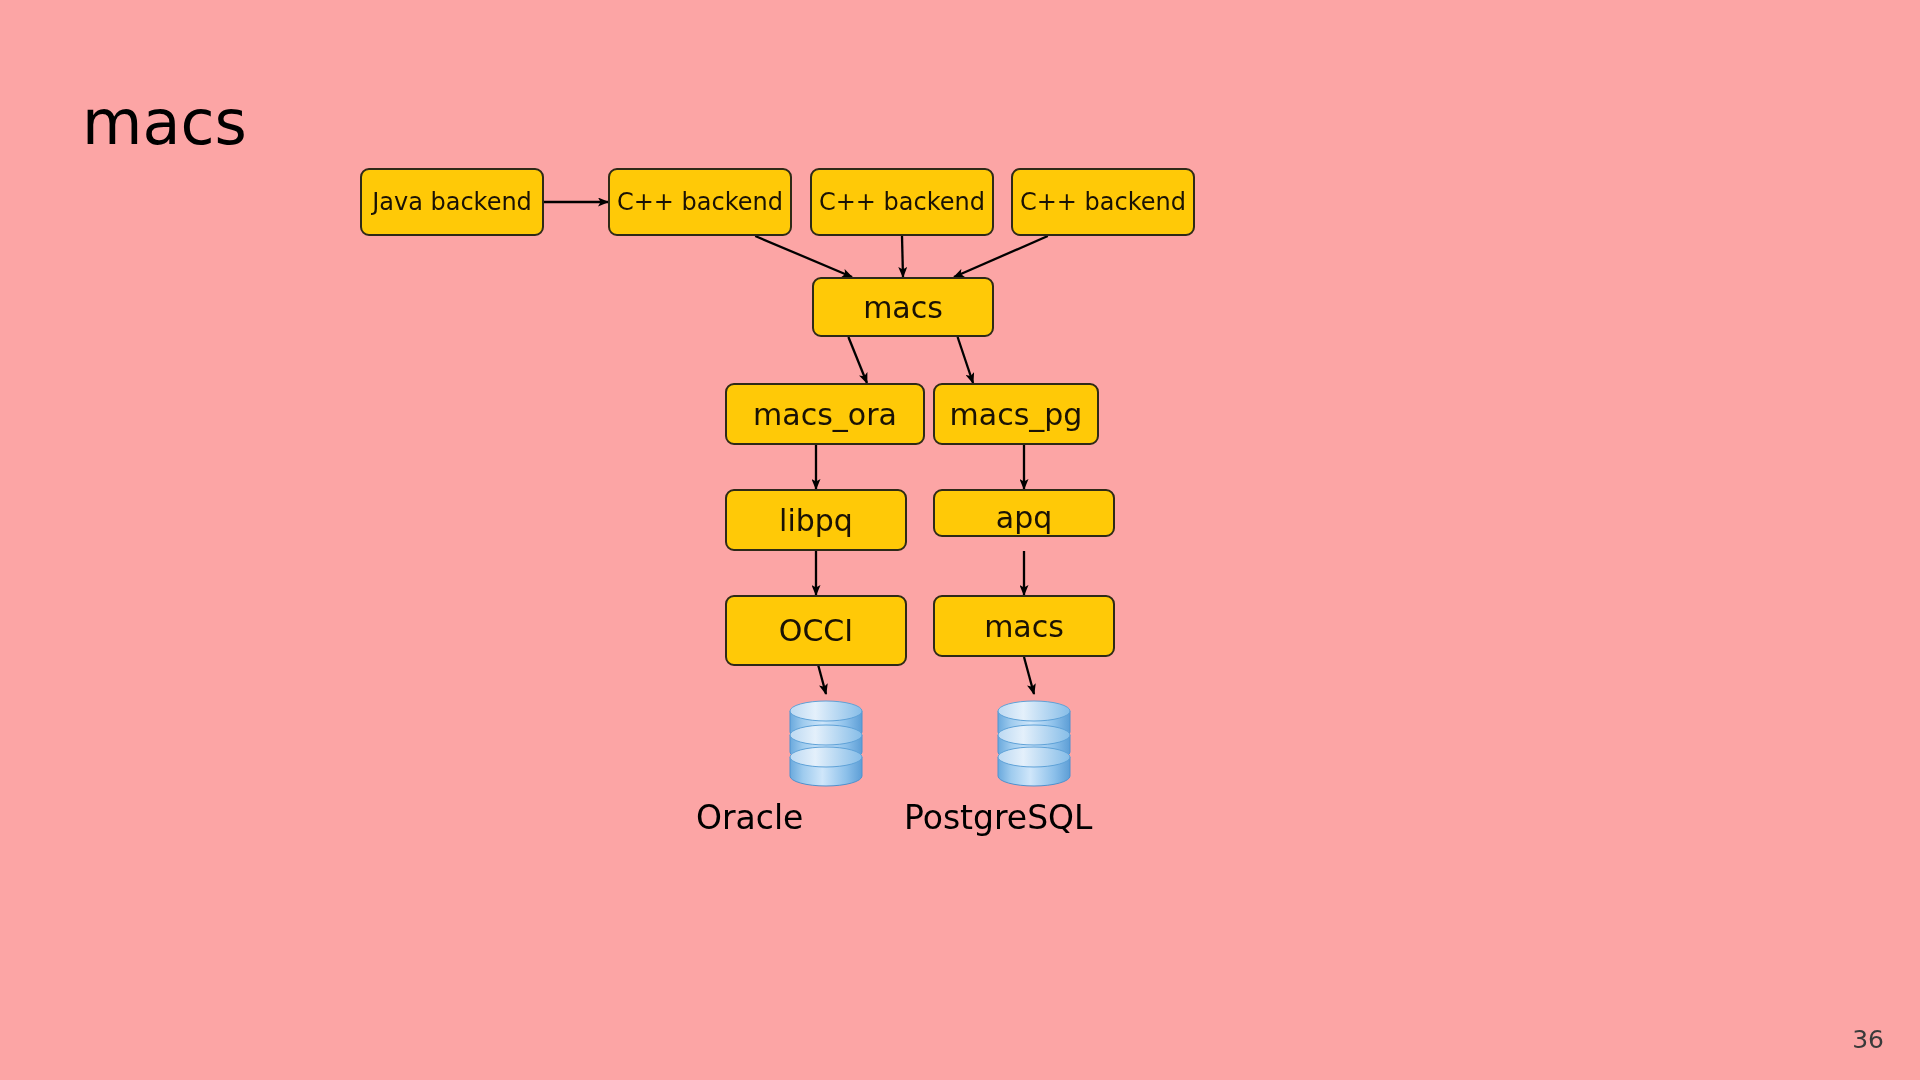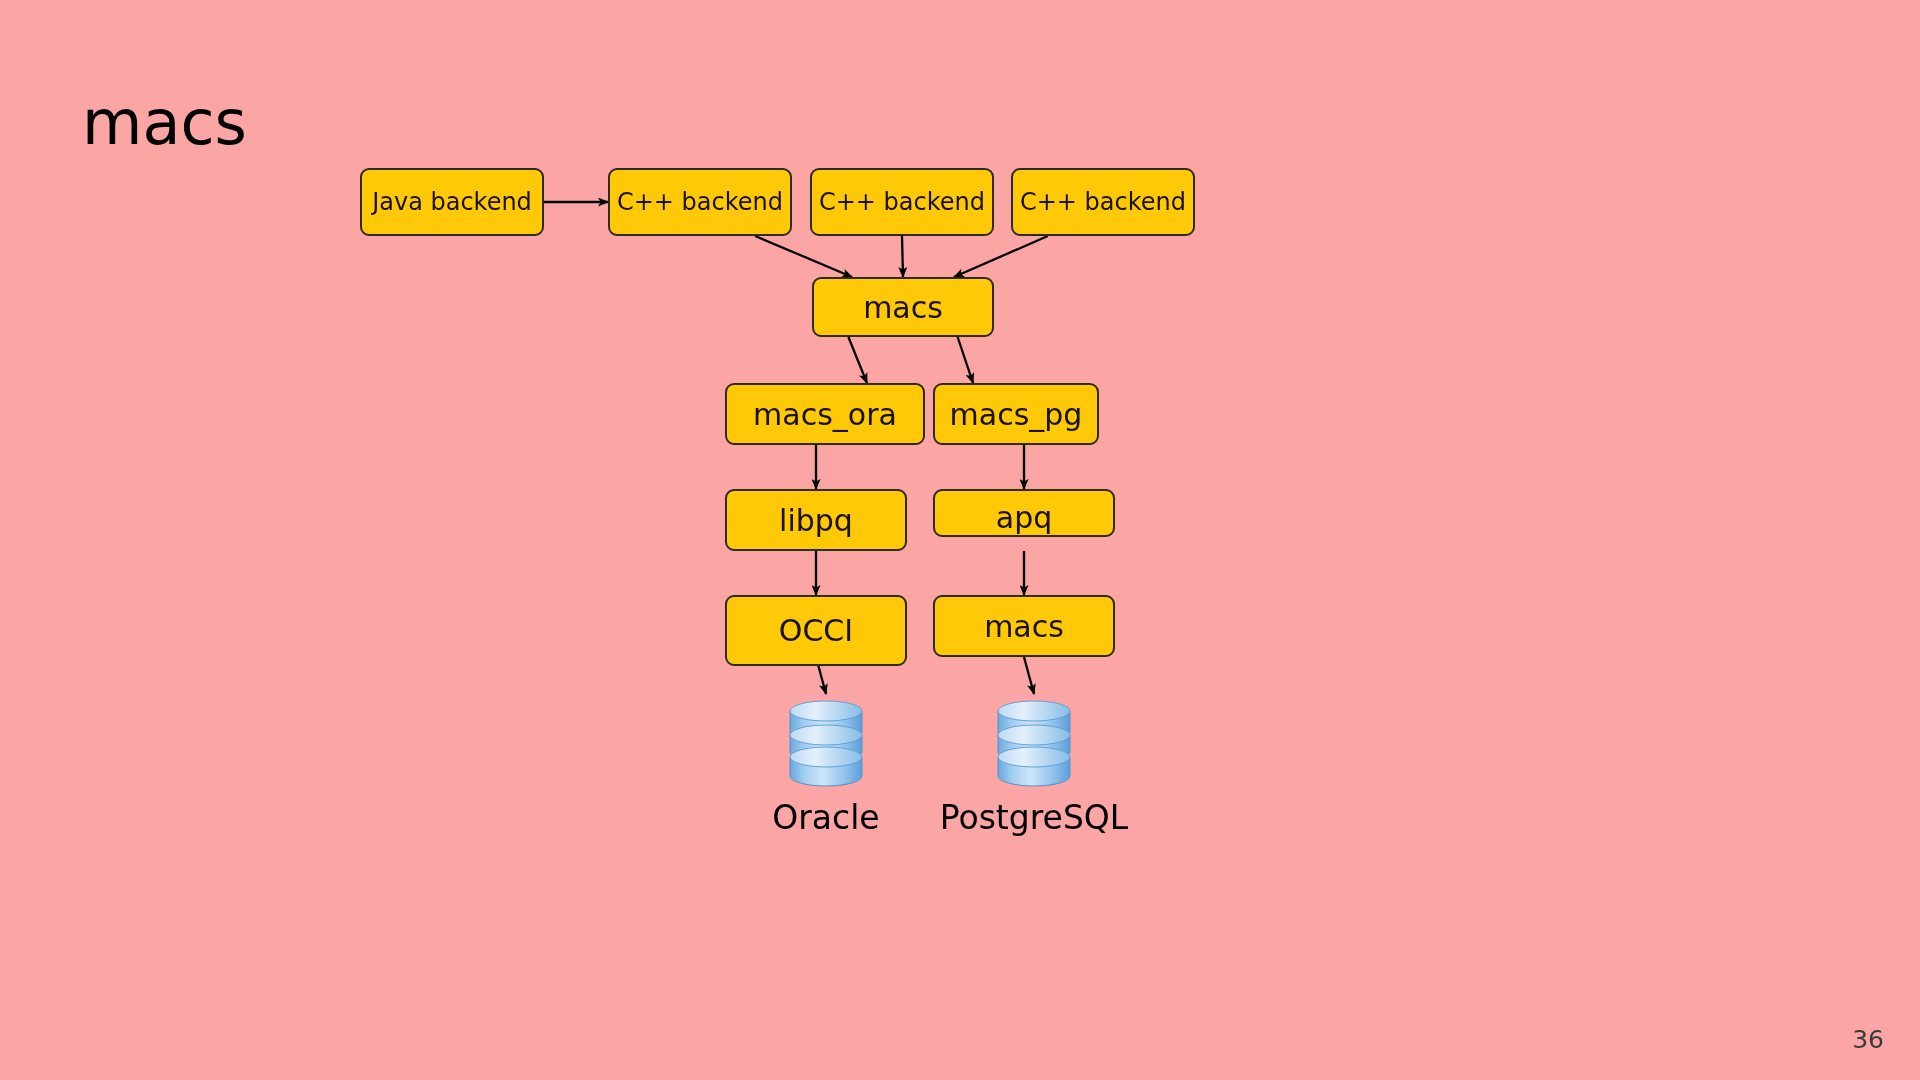--- a/index.html
+++ b/index.html
@@ -88,21 +88,21 @@
     position: absolute;
     width: 96px;
     height: 96px;
     z-index: 3;
   }
   .db-label {
     position: absolute;
     font-family: "DejaVu Sans", sans-serif;
     font-size: 33px;
     color: #000000;
-    text-align: center;
+    text-align: left;
     white-space: nowrap;
     z-index: 3;
   }
 </style>
 </head>
 <body>
 
 <div id="slide">
 
   <div id="slide-title">macs</div>

